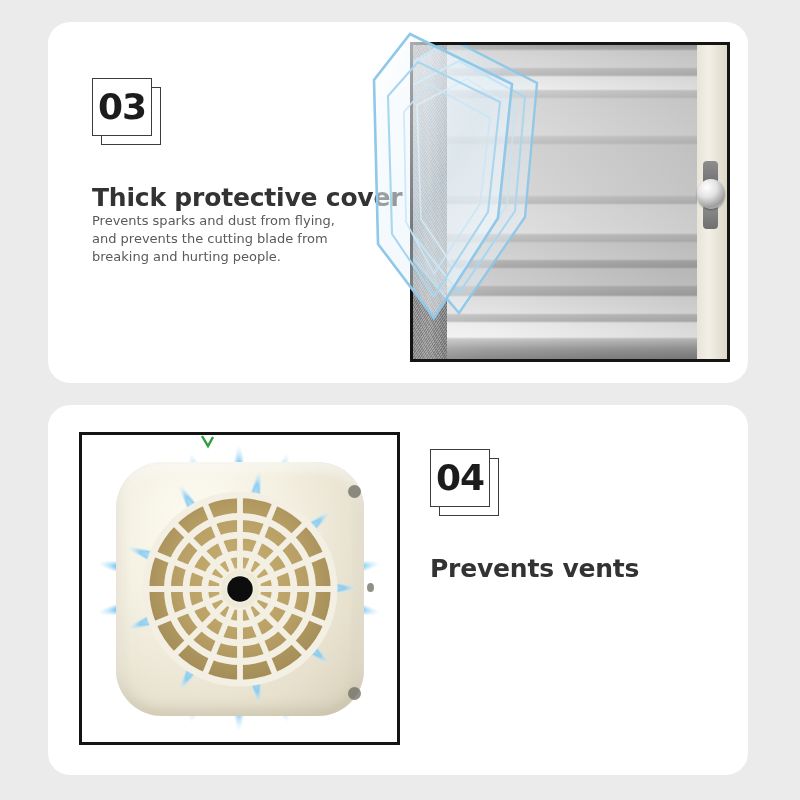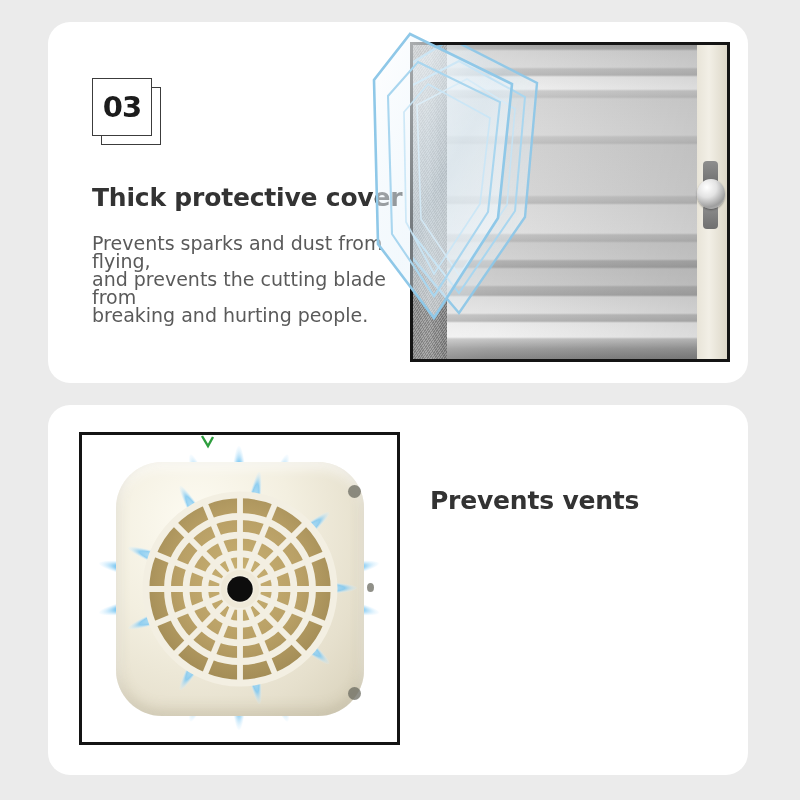--- a/index.html
+++ b/index.html
@@ -70,41 +70,40 @@
     width: 60px;
     height: 58px;
     border: 1.6px solid #3c3c3c;
     background: #ffffff;
     box-sizing: border-box;
     display: flex;
     align-items: center;
     justify-content: center;
   }
   .badge-num {
-    font-size: 29px;
+    font-size: 36px;
     font-weight: 700;
     color: #1c1c1c;
     letter-spacing: -1px;
     line-height: 1;
     font-family: "DejaVu Sans", "Liberation Sans", sans-serif;
   }
 
   .headline {
     margin-top: 38px;
     font-size: 25px;
     font-weight: 700;
     color: #333333;
     letter-spacing: -0.2px;
     line-height: 1.1;
     white-space: nowrap;
   }
 
   .body-copy {
-    margin-top: 22px;
-    font-size: 19px;
+    font-size: 13px;
     color: #5a5a5a;
     line-height: 18px;
     white-space: pre-line;
   }
 
   
   .photo {
     position: absolute;
     border: 3px solid #141414;
     box-sizing: border-box;
@@ -413,17 +412,23 @@
         <div class="vent-nub" style="left:266px; top:252px; z-index:5"></div>
         <div class="vent-nub" style="left:285px; top:148px; width:7px; height:9px; z-index:5"></div>
 
         <svg class="green-wire" viewBox="0 0 16 14" style="z-index:6">
           <path d="M2 1 L8 11 L13 2" stroke="#2f9e3f" stroke-width="2.4" fill="none"></path>
         </svg>
       </div>
     </div>
 
     <div class="text-block" id="text-04">
+      <div class="badge-wrap">
+        <div class="badge-shadow"></div>
+        <div class="badge-front">
+          <span class="badge-num">04</span>
+        </div>
+      </div>
       <div class="headline">Prevents vents</div>
     </div>
   </div>
 
 </div>
 
 </body></html>

